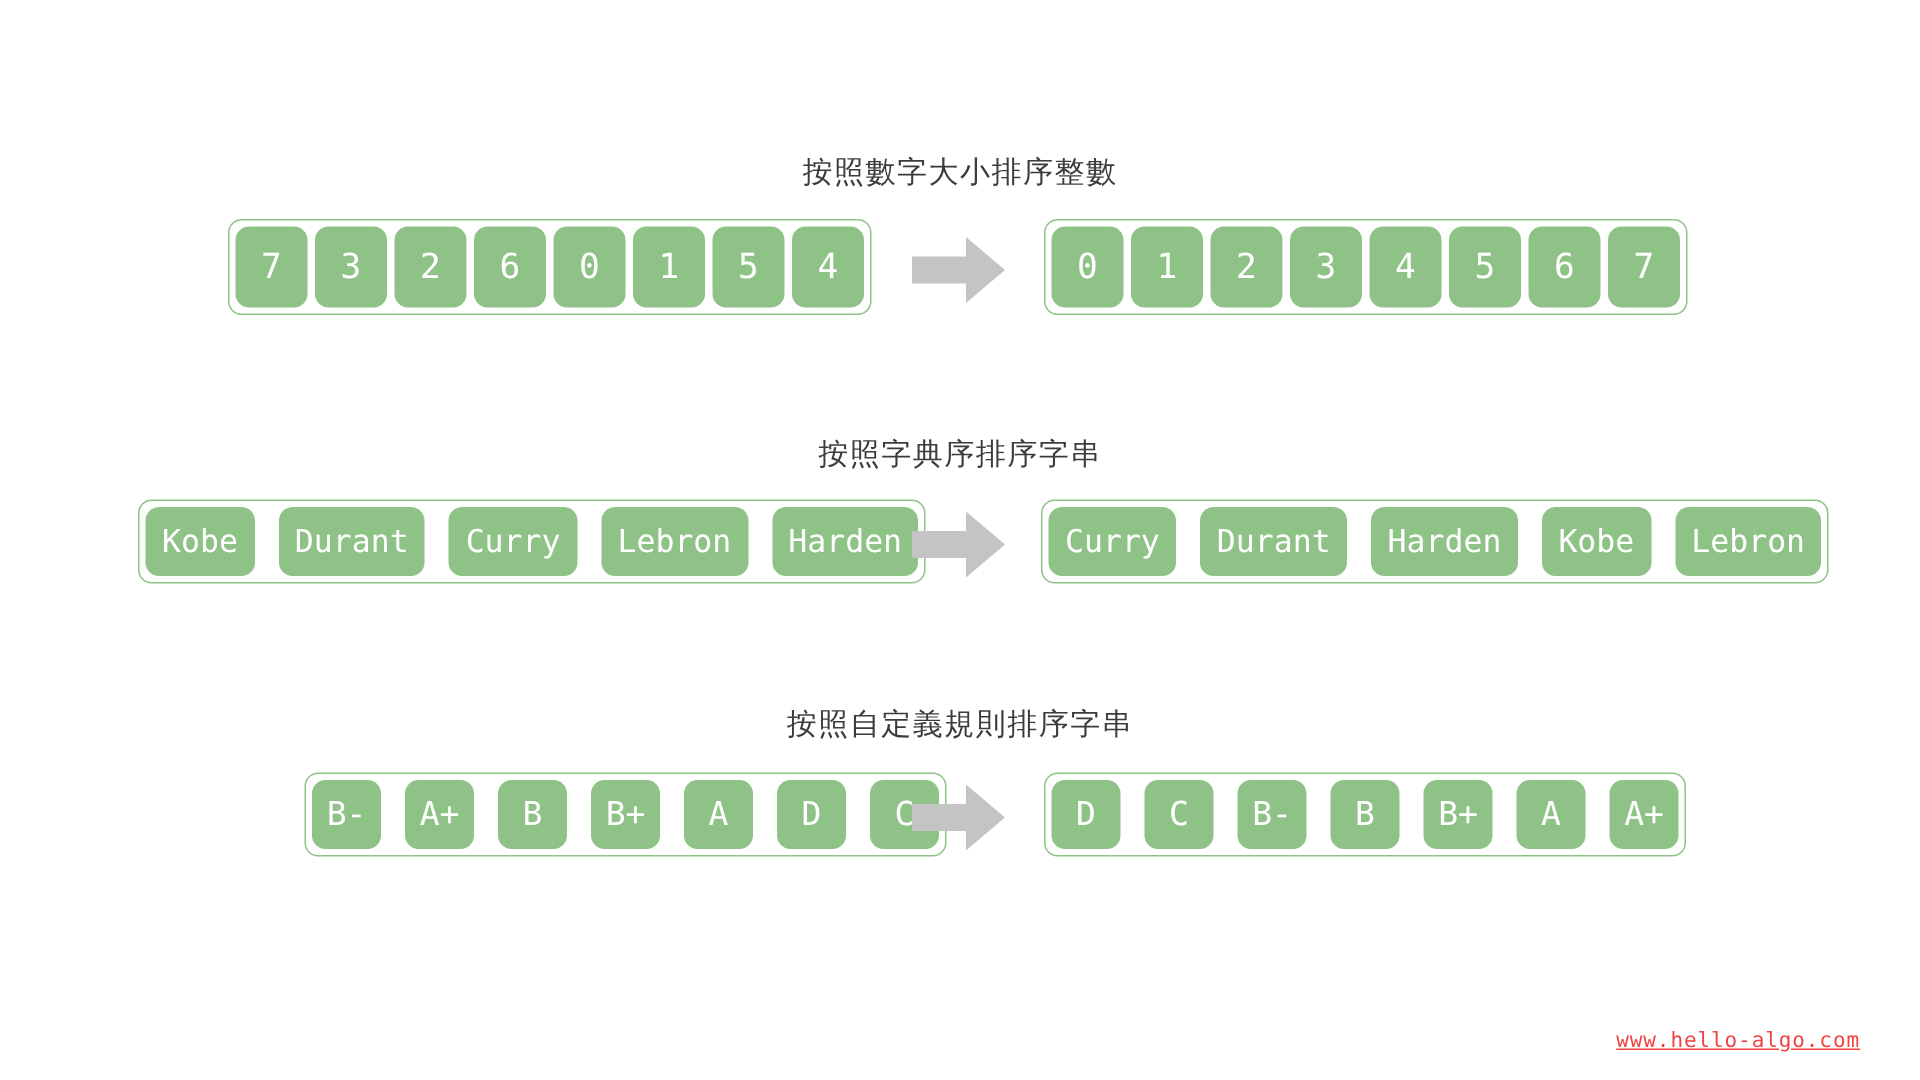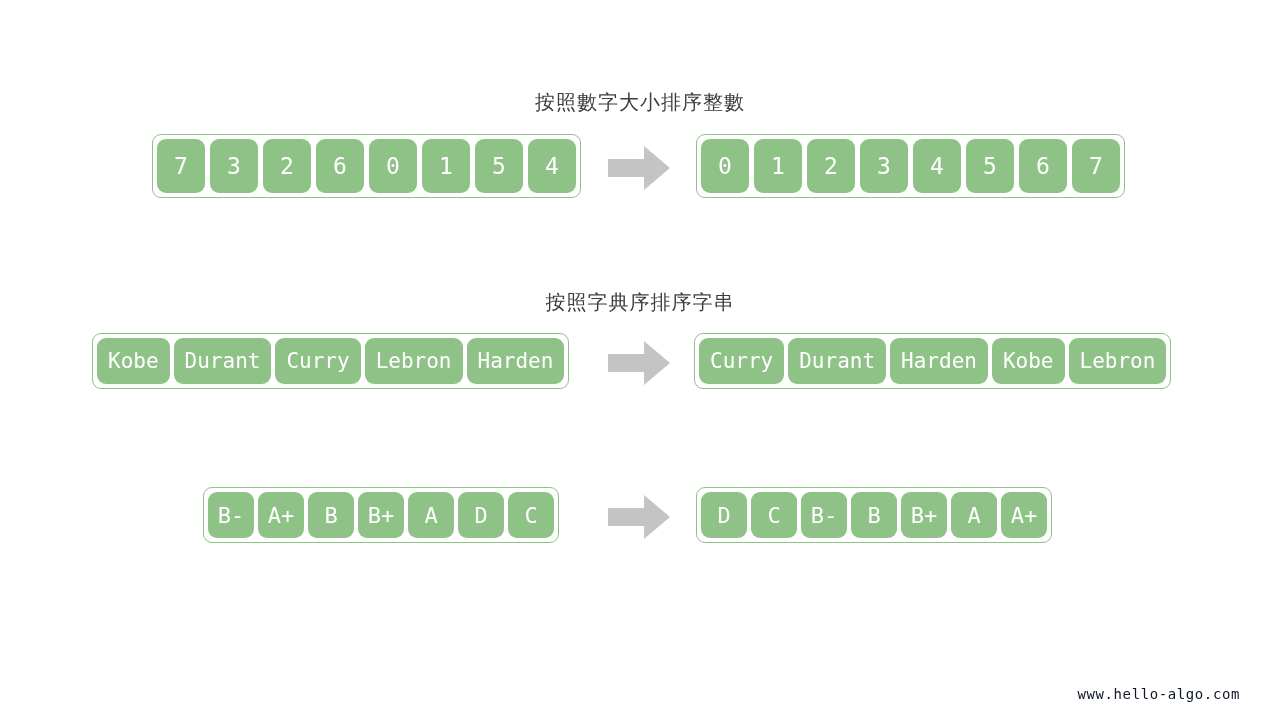--- a/index.html
+++ b/index.html
@@ -48,21 +48,21 @@
     position: absolute;
     top: 0;
     display: inline-flex;
     align-items: center;
     border: 1.6px solid #8fc287;
     border-radius: 9px;
     background: #ffffff;
     box-sizing: border-box;
   }
   .array.pad-lg { padding: 4px; gap: 5px; }
-  .array.pad-sm { padding: 4px; gap: 4px; }
+  .array.pad-sm { padding: 4px; gap: 16px; }
 
   .cell {
     background: #8fc287;
     border-radius: 9px;
     color: #ffffff;
     display: flex;
     align-items: center;
     justify-content: center;
     font-family: "DejaVu Sans Mono", "Liberation Mono", monospace;
     box-sizing: border-box;
@@ -94,28 +94,29 @@
     width: 62px;
     height: 44px;
     display: block;
   }
 
   
   .footer {
     position: absolute;
     right: 40px;
     bottom: 18px;
-    color: #0f172a;
+    color: #ef4444;
     font-size: 14px;
     letter-spacing: 0.6px;
     font-family: "DejaVu Sans Mono", "Liberation Mono", monospace;
-  }
-
-  
-  #sec1 { top: 88px; }
+    text-decoration: underline;
+  }
+
+  
+  #sec1 { top: 100px; }
   #sec1 .row { margin-top: 18px; }
   #sec1 .array.left  { left: 152px; }
   #sec1 .array.right { left: 696px; }
   #sec1 .arrow       { left: 608px; top: 12px; }
 
   #sec2 { top: 288px; }
   #sec2 .row { margin-top: 17px; }
   #sec2 .array.left  { left: 92px; }
   #sec2 .array.right { left: 694px; }
   #sec2 .arrow       { left: 608px; top: 8px; }
@@ -177,20 +178,21 @@
           <div class="cell name">Curry</div>
           <div class="cell name">Durant</div>
           <div class="cell name">Harden</div>
           <div class="cell name">Kobe</div>
           <div class="cell name">Lebron</div>
         </div>
     </div>
   </div>
 
   <div class="section" id="sec3">
+    <div class="section-title">按照自定義規則排序字串</div>
     <div class="row">
       <div class="array left pad-sm">
           <div class="cell grade">B-</div>
           <div class="cell grade">A+</div>
           <div class="cell grade">B</div>
           <div class="cell grade">B+</div>
           <div class="cell grade">A</div>
           <div class="cell grade">D</div>
           <div class="cell grade">C</div>
         </div>

